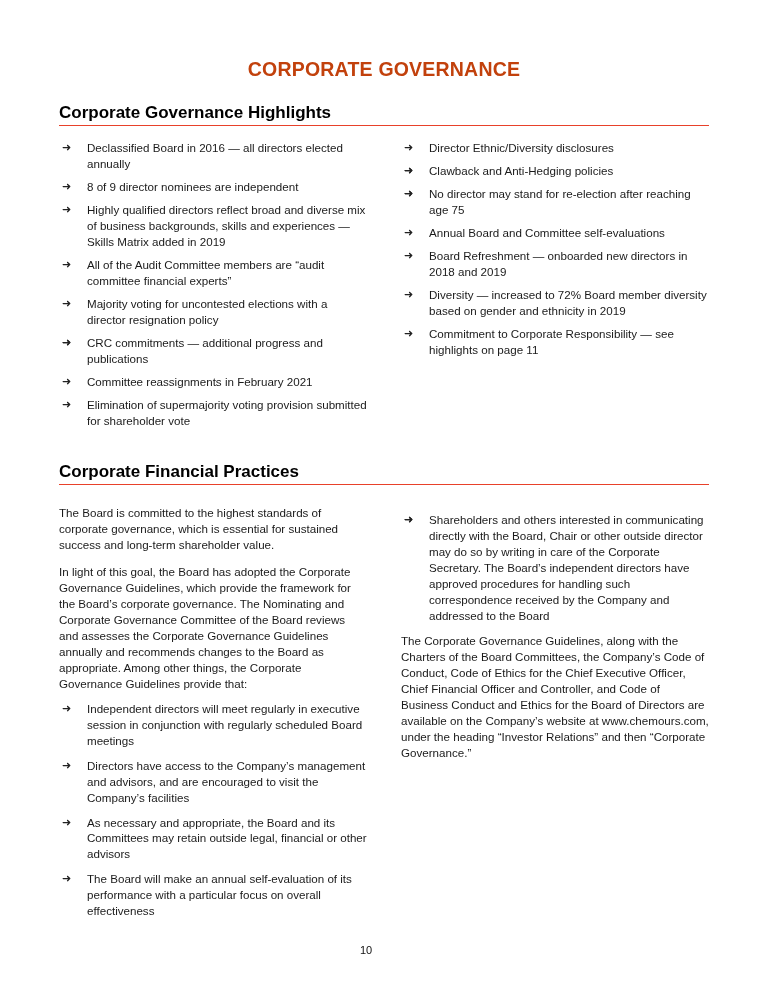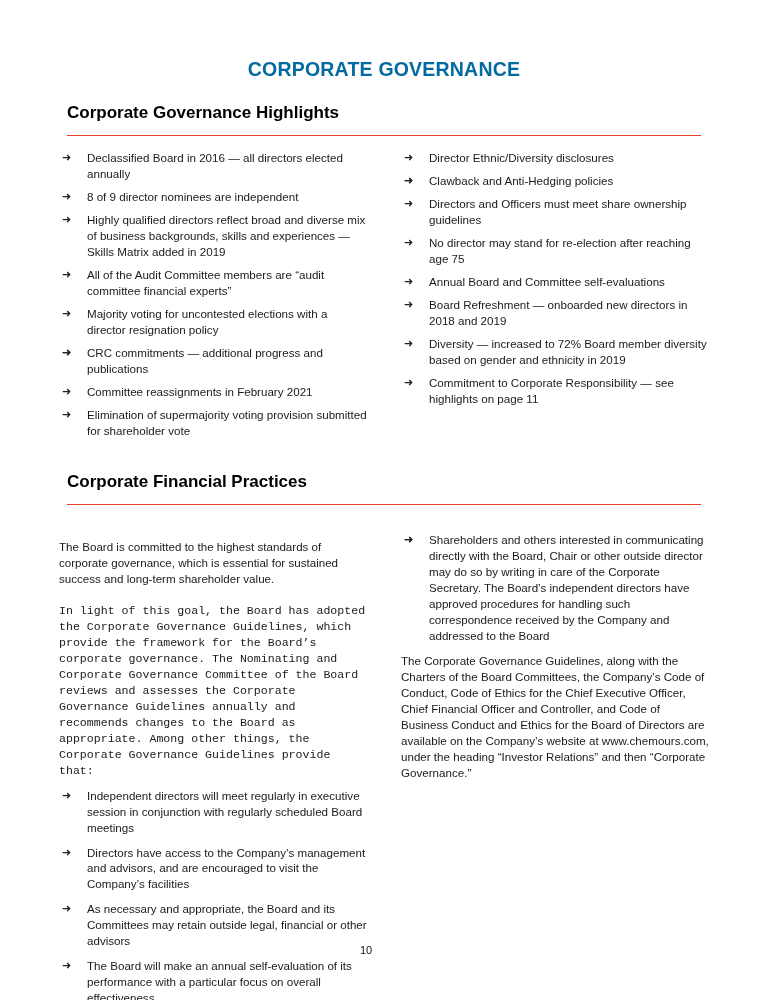--- a/index.html
+++ b/index.html
@@ -18,32 +18,32 @@
   .page {
     position: absolute;
     left: 0; top: 0;
     width: 768px;
     height: 1000px;
     box-sizing: border-box;
     padding: 58px 59px 20px 59px;
   }
   .doc-title {
     text-align: center;
-    color: #0369a1;
+    color: #c2410c;
     font-size: 19.5px;
     font-weight: bold;
     letter-spacing: 0.2px;
     margin: 0 0 22px 0;
   }
   .section-heading {
     font-size: 17px;
     font-weight: bold;
     color: #000;
-    margin: 8px;
-    padding-bottom: 12px;
+    margin: 0;
+    padding-bottom: 2px;
     border-bottom: 1.4px solid #e8412a;
   }
   .section-heading.second {
     margin-top: 26px;
   }
   .cols {
     display: flex;
     gap: 34px;
     margin-top: 14px;
   }
@@ -67,24 +67,24 @@
   ul.bullets li .arrow {
     position: absolute;
     left: 3px;
     top: 0px;
     font-size: 11px;
     color: #222;
   }
   p.para {
     font-size: 11.6px;
     line-height: 1.38;
-    margin: 16px 0 11px 0;
+    margin: 2px 0 11px 0;
     color: #1a1a1a;
   }
-  p.para.last { margin-bottom: 9px; font-family: Liberation Mono, monospace; }
+  p.para.last { margin-bottom: 9px; }
   .practices-col ul.bullets li { margin-bottom: 9px; }
   .page-number {
     position: absolute;
     bottom: 44px;
     left: 0;
     width: 732px;
     text-align: center;
     font-size: 11px;
     color: #111;
   }
@@ -110,21 +110,21 @@
         <li><span class="arrow">➜</span><span>CRC commitments — additional progress and publications</span></li>
         <li><span class="arrow">➜</span><span>Committee reassignments in February 2021</span></li>
         <li><span class="arrow">➜</span><span>Elimination of supermajority voting provision submitted for shareholder vote</span></li>
       </ul>
     </div>
     <div class="col">
       <ul class="bullets">
         <li><span class="arrow">➜</span><span>Director Ethnic/Diversity disclosures</span></li>
         <li><span class="arrow">➜</span></li>
         <li><span class="arrow">➜</span><span>Clawback and Anti-Hedging policies</span></li>
-        <li><span class="arrow">➜</span><span>Directors and Officers must meet share ownership guidelines</span></li>
+        <li><span class="arrow">➜</span></li>
         <li><span class="arrow">➜</span><span>No director may stand for re-election after reaching age 75</span></li>
         <li><span class="arrow">➜</span><span>Annual Board and Committee self-evaluations</span></li>
         <li><span class="arrow">➜</span><span>Board Refreshment — onboarded new directors in 2018 and 2019</span></li>
         <li><span class="arrow">➜</span><span>Diversity — increased to 72% Board member diversity based on gender and ethnicity in 2019</span></li>
         <li><span class="arrow">➜</span><span>Commitment to Corporate Responsibility — see highlights on page 11</span></li>
       </ul>
     </div>
   </div>
 
   <h2 class="section-heading second">Corporate Financial Practices</h2>

